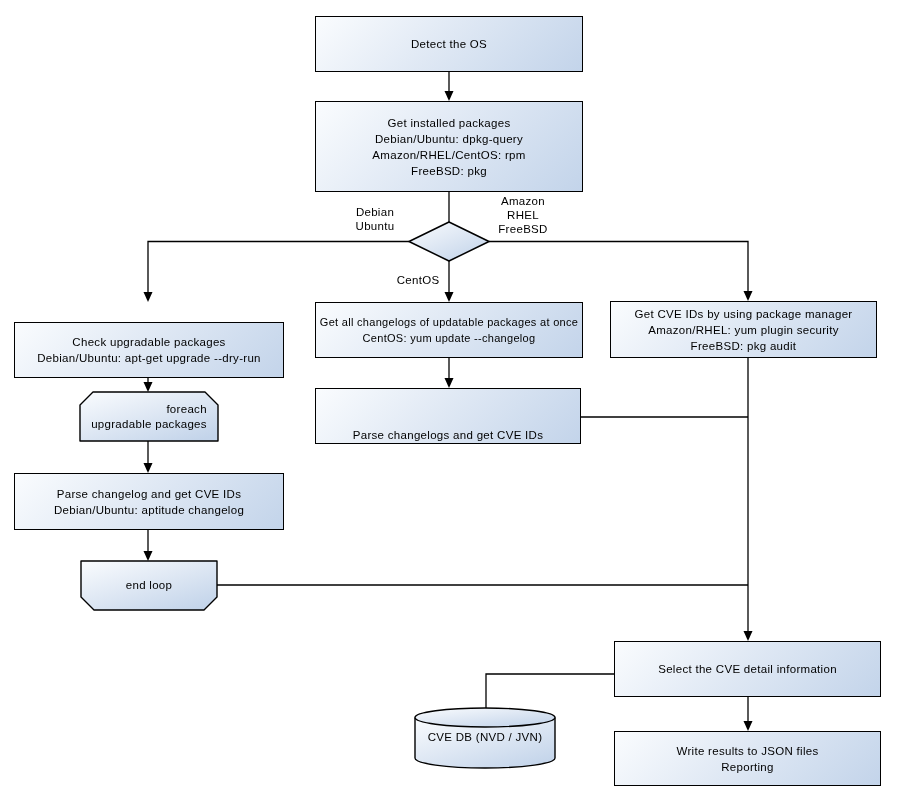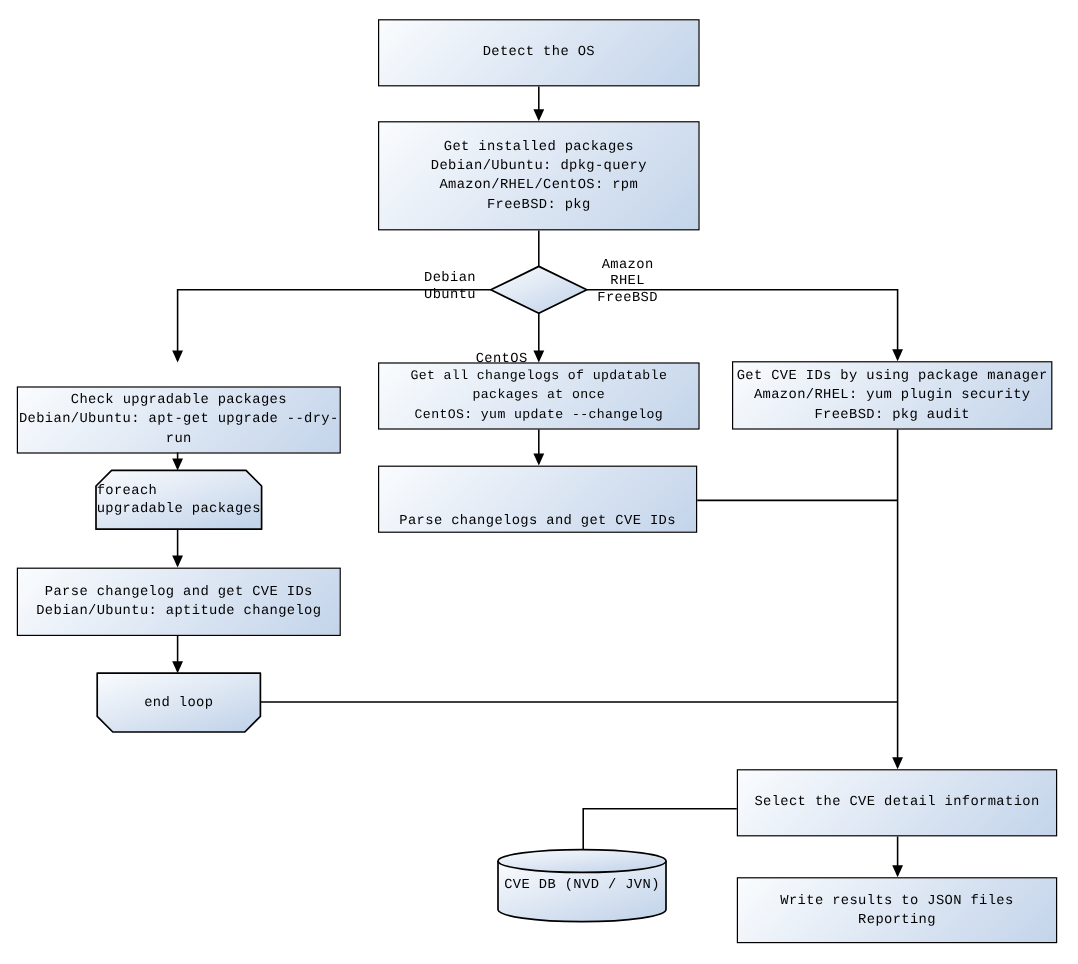--- a/index.html
+++ b/index.html
@@ -1,36 +1,36 @@
 <!DOCTYPE html>
 <html><head>
 <meta charset="utf-8">
 <style>
   html,body{margin:0;padding:0;background:#ffffff;}
   #canvas{
     position:relative;width:898px;height:803px;background:#ffffff;overflow:hidden;
-    font-family:Liberation Mono, monospace;color:#000;
+    font-family:Liberation Sans, sans-serif;color:#000;
   }
   svg.layer{position:absolute;left:0;top:0;width:898px;height:803px;}
   .node{
     position:absolute;box-sizing:border-box;
     border:1.4px solid #000;
     background:linear-gradient(135deg,#fafcfe 0%,#dfe8f4 48%,#c3d4ea 100%);
     display:flex;align-items:center;justify-content:center;
     text-align:center;font-size:11.5px;line-height:16px;letter-spacing:0.3px;
     white-space:pre-line;
   }
   .shape-text{
     position:absolute;display:flex;align-items:center;justify-content:center;
-    text-align:left;font-size:11.5px;line-height:15px;letter-spacing:0.3px;
+    text-align:right;font-size:11.5px;line-height:15px;letter-spacing:0.3px;
     white-space:pre-line;pointer-events:none;
   }
   .edge-label{
     position:absolute;text-align:center;font-size:11.5px;line-height:14px;
-    letter-spacing:0.3px;white-space:pre-line;margin-top:20px;
+    letter-spacing:0.3px;white-space:pre-line;
   }
 </style>
 </head>
 <body>
 
 <div id="canvas">
 
   <svg class="layer" viewBox="0 0 898 803" xmlns="http://www.w3.org/2000/svg">
     <defs>
       <linearGradient id="gBox" x1="0" y1="0" x2="0.85" y2="1">

